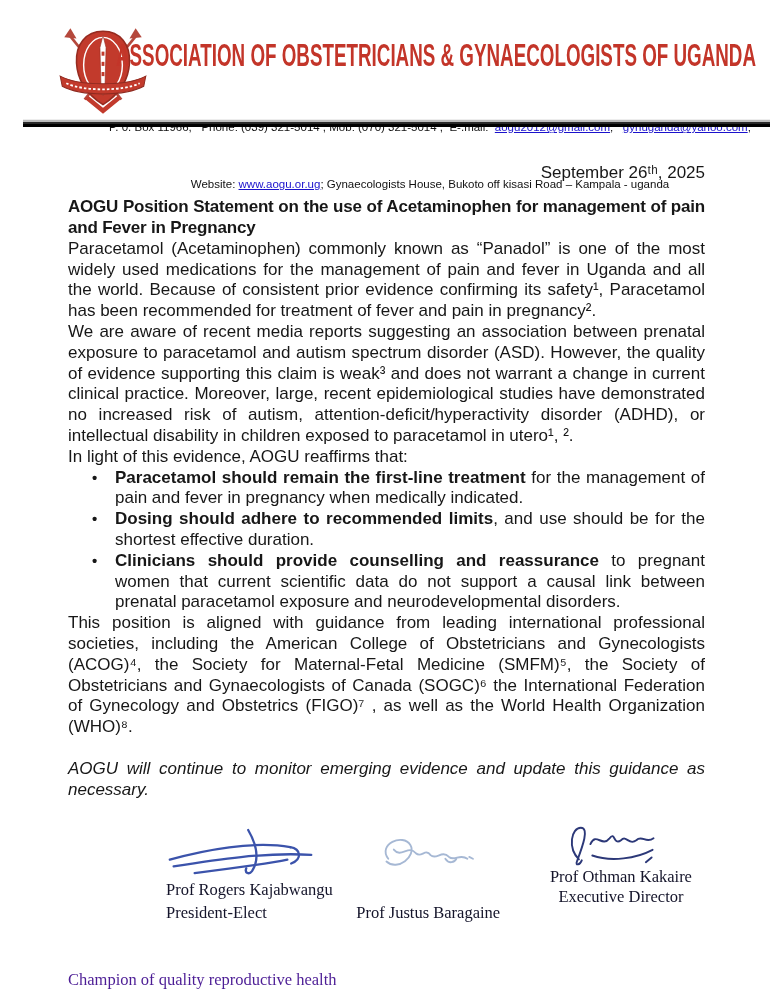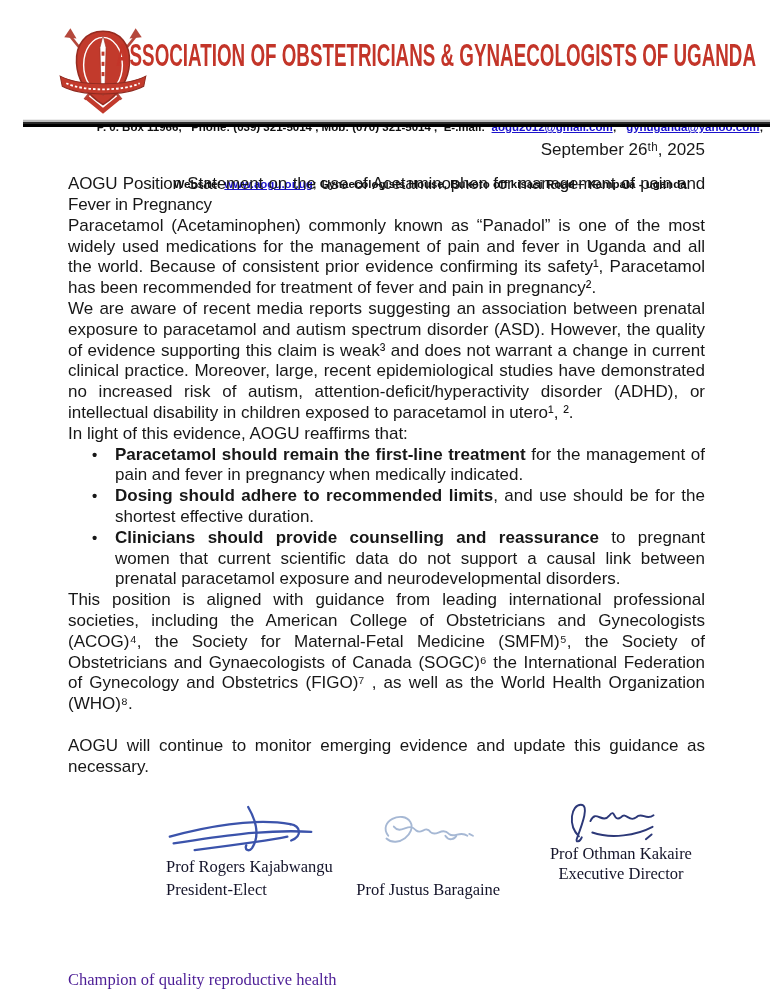--- a/index.html
+++ b/index.html
@@ -5,42 +5,42 @@
   html,body { margin:0; padding:0; background:#ffffff; }
   .page {
     position:relative; width:770px; height:997px; background:#ffffff;
     font-family:"Liberation Sans","DejaVu Sans",sans-serif; color:#171717; overflow:hidden;
   }
   
   .crest { position:absolute; left:50px; top:26px; width:106px; height:90px; }
   .org-name-svg { position:absolute; left:114px; top:34px; }
   .contacts {
     position:absolute; left:96px; top:80px; width:668px; text-align:center;
-    font-weight:bold; font-size:11.5px; line-height:19px; color:#101010; white-space:pre;
+    font-weight:normal; font-size:11.5px; line-height:19px; color:#101010; white-space:pre;
   }
   .contacts .link { color:#1b12cc; text-decoration:underline; cursor:pointer; }
   .divider {
     position:absolute; left:23px; right:0; top:119px; height:8px;
     background:linear-gradient(#ededed 0 1px,#bdbdbd 1px 3px,#2a2a2a 3px 5px,#000 5px 8px);
   }
   
   .content {
-    position:absolute; left:68px; top:132px; width:637px;
+    position:absolute; left:68px; top:155px; width:637px;
     font-size:17px; line-height:20.8px; text-align:justify;
   }
   .date { text-align:right; margin:8px 0 12px 0; }
-  .title { font-weight:normal; margin:0; letter-spacing:-0.2px; line-height:21.5px; }
+  .title { font-weight:bold; margin:0; letter-spacing:-0.2px; line-height:21.5px; }
   .content p { margin:0; }
   ul.points { list-style:none; margin:0; padding:0; }
   ul.points li { position:relative; padding-left:47px; }
   ul.points li::before {
     content:"•"; position:absolute; left:24px; top:0; font-weight:bold; font-size:15px;
   }
   .b { font-weight:bold; }
-  .gap-top { margin-top:21px !important; }
+  .gap-top { margin-top:21px !important;font-style:italic; }
   
   .signatures { display:flex; margin-top:26px; padding-left:98px; text-align:left; }
   .sig-col { display:flex; flex-direction:column; }
   .sig-col-1 { width:198px; }
   .sig-col-2 { width:188px; }
   .sig-col-3 { width:175px; margin-top:-4px;align-items:center; }
   .sig-scribble { display:block; }
   .sig-name {
     font-family:"Liberation Serif","DejaVu Serif",serif; font-size:16.5px; line-height:20.5px;
     color:#14142a; white-space:nowrap;

